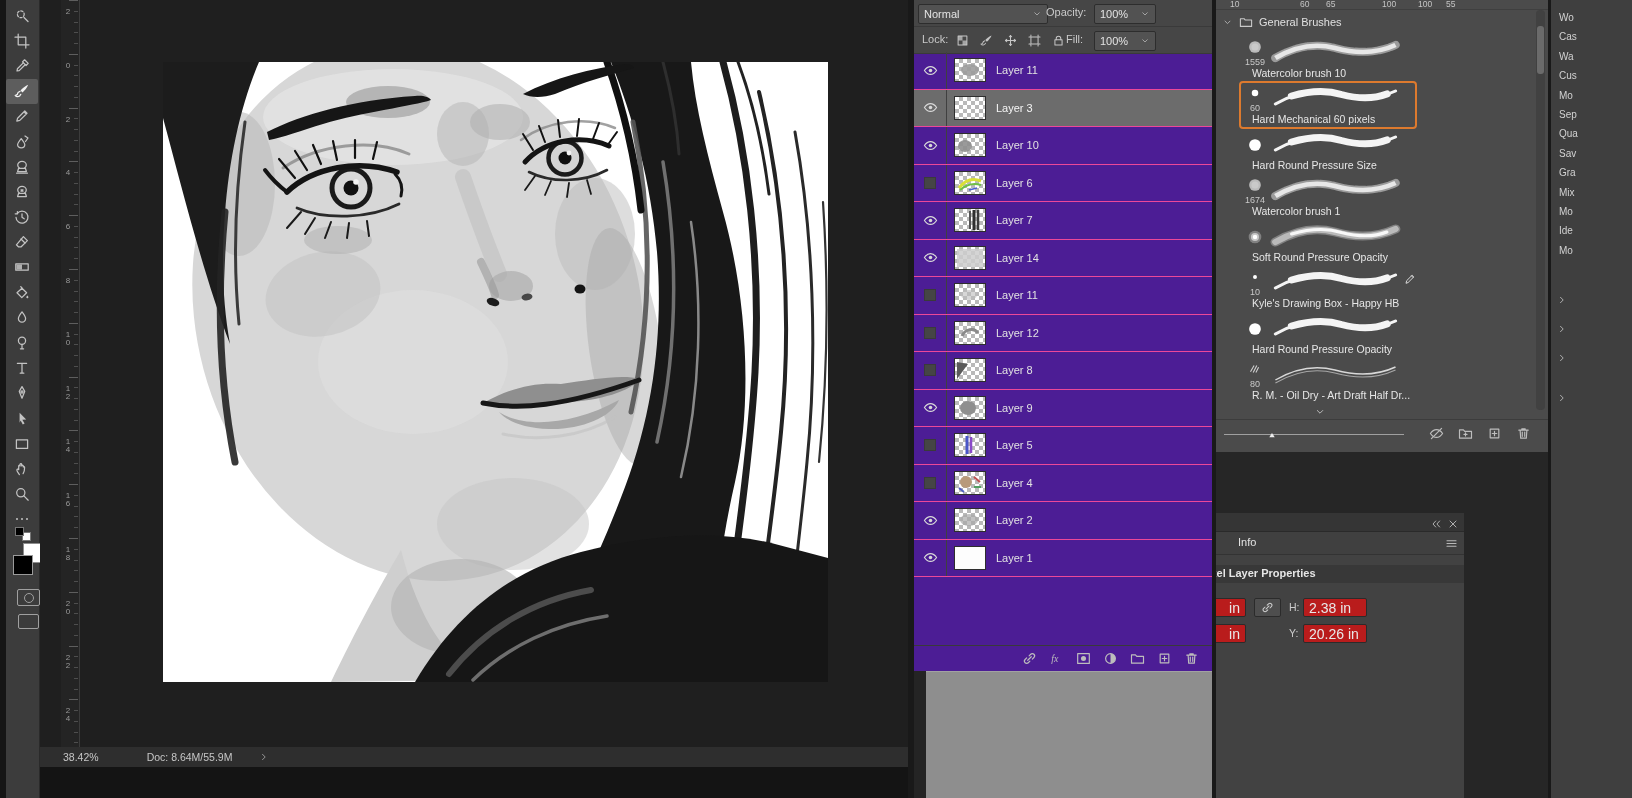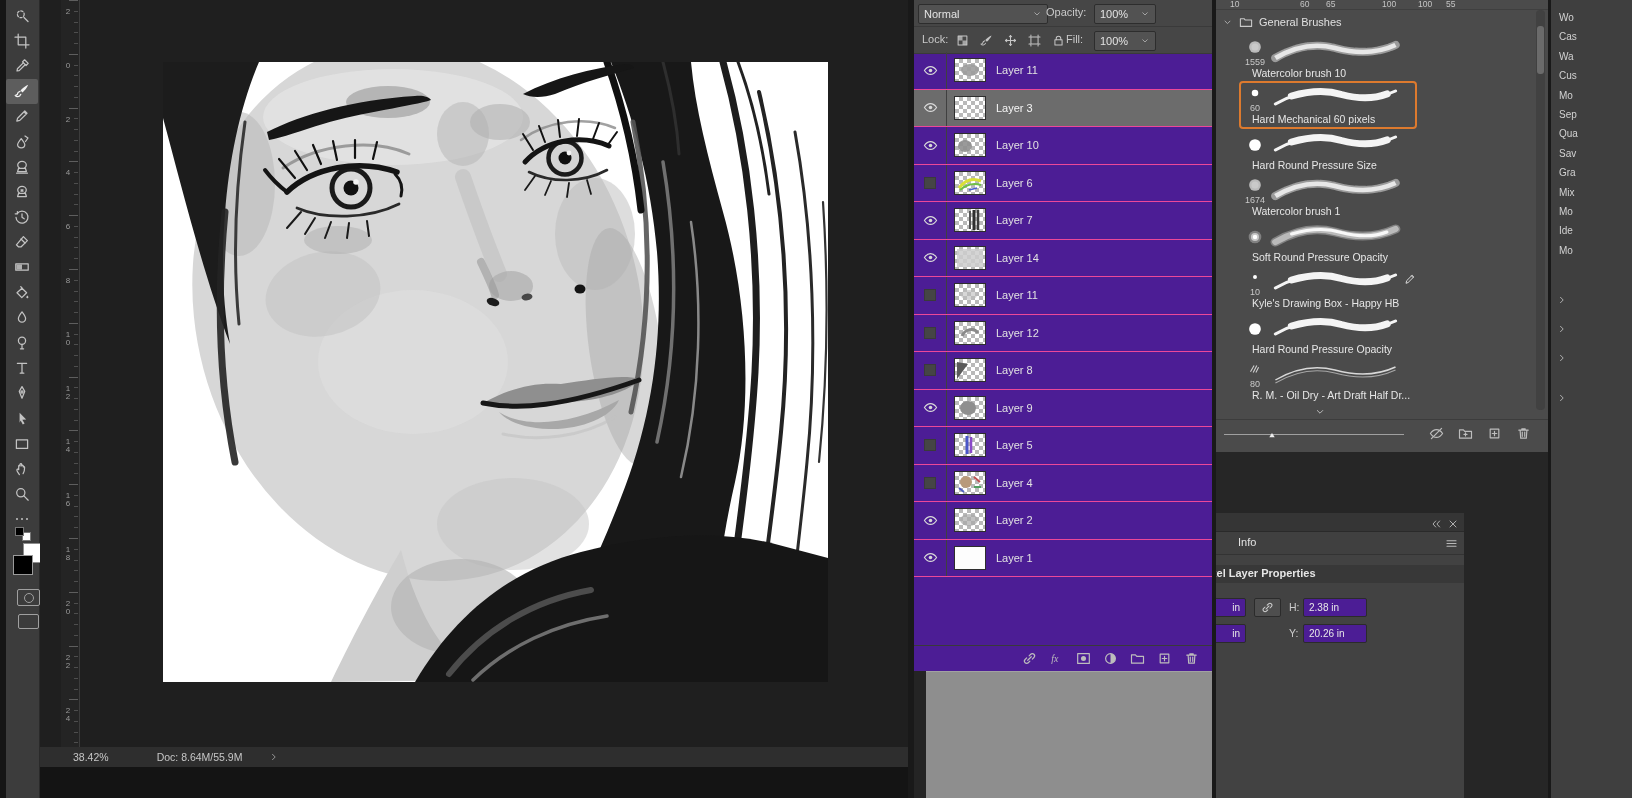--- a/index.html
+++ b/index.html
@@ -33,21 +33,21 @@
     background:repeating-linear-gradient(to bottom,#4e4e4e 0 1px,transparent 1px 10.76px);}
   #ruler-ticks-major{position:absolute;right:1px;top:0;width:9px;height:100%;
     background:repeating-linear-gradient(to bottom,#5e5e5e 0 1px,transparent 1px 53.8px);}
   .rlabel{position:absolute;left:2px;width:10px;font-size:8px;line-height:8px;color:#9a9a9a;text-align:center;}
   #canvas{position:absolute;left:163px;top:62px;width:665px;height:620px;background:#fff;}
   #canvas svg{display:block;width:100%;height:100%;}
 
   
   #statusbar{position:absolute;left:40px;top:747px;width:868px;height:20px;background:#2e2e2e;
     display:flex;align-items:center;font-size:10.5px;color:#c6c6c6;}
-  #sb-zoom{margin-left:33px;}
+  #sb-zoom{margin-left:23px;}
   #sb-doc{margin-left:48px;}
   #sb-chev{margin-left:26px;width:12px;height:12px;color:#9a9a9a;}
   #sb-chev svg{width:12px;height:12px;}
   #bottom-dark{position:absolute;left:40px;top:767px;width:868px;height:31px;background:#141414;}
 
   
   #vdiv1{position:absolute;left:908px;top:0;width:6px;height:798px;background:#191919;}
   #vdiv2{position:absolute;left:1212px;top:0;width:4px;height:798px;background:#191919;}
   #layers-panel{position:absolute;left:914px;top:0;width:298px;height:671px;background:#4c1d95;font-size:11px;}
   .lp-header{position:relative;height:26px;background:#464646;border-bottom:1px solid #3a3a3a;}
@@ -126,22 +126,22 @@
   #ip-collapse{position:absolute;right:22px;top:3px;width:12px;height:12px;color:#b8b8b8;}
   #ip-close{position:absolute;right:5px;top:3px;width:12px;height:12px;color:#b8b8b8;}
   #ip-header svg{width:12px;height:12px;}
   #ip-tabs{position:relative;height:22px;background:#404040;border-bottom:1px solid #333;}
   #ip-tab-info{position:absolute;left:22px;top:4px;font-size:11px;color:#e4e4e4;}
   #ip-menu{position:absolute;right:6px;top:4px;width:13px;height:13px;color:#b8b8b8;}
   #ip-menu svg{width:13px;height:13px;}
   #ip-props{position:relative;height:18px;margin-top:10px;background:#383838;overflow:hidden;}
   #ip-props span{position:absolute;left:-16px;top:2px;font-size:11px;font-weight:bold;color:#e6e6e6;white-space:nowrap;}
   .irow{position:absolute;left:0;width:100%;height:20px;}
-  .iinput{position:absolute;top:0;height:19px;background:#4c1d95;border:1px solid #2b2b2b;border-radius:2px;
-    font-size:10px;color:#e8e8e8;display:flex;align-items:center;justify-content:flex-end;padding:0 5px;box-sizing:border-box;}
+  .iinput{position:absolute;top:0;height:19px;background:#b91c1c;border:1px solid #2b2b2b;border-radius:2px;
+    font-size:14px;color:#e8e8e8;display:flex;align-items:center;justify-content:flex-end;padding:0 5px;box-sizing:border-box;}
   .iinput.partial{left:-30px;width:60px;}
   .iinput.main{left:87px;width:64px;justify-content:flex-start;}
   .ilink{position:absolute;left:38px;top:0;width:27px;height:19px;background:#4e4e4e;border:1px solid #2b2b2b;border-radius:2px;
     display:flex;align-items:center;justify-content:center;color:#cfcfcf;box-sizing:border-box;}
   .ilink svg{width:13px;height:13px;}
   .ilabel{position:absolute;left:73px;top:3px;font-size:10.5px;color:#cccccc;}
 
   
   #right-strip{position:absolute;left:1548px;top:0;width:84px;height:798px;background:#3f3f3f;border-left:3px solid #191919;overflow:hidden;box-sizing:border-box;}
   .rs-item{position:absolute;left:8px;font-size:10px;color:#d2d2d2;white-space:nowrap;}

